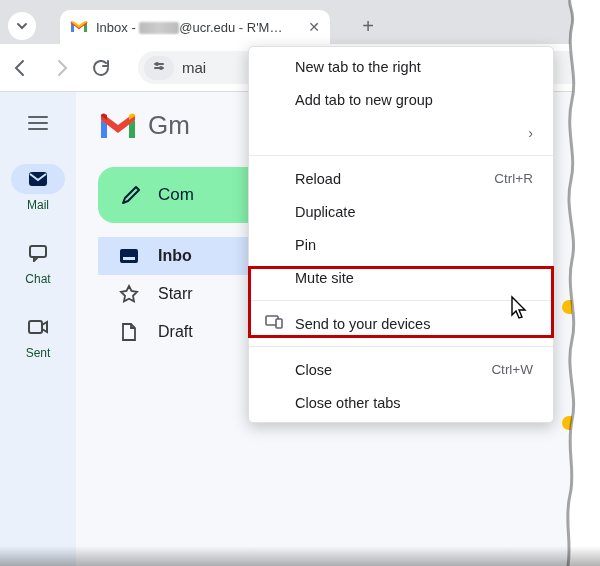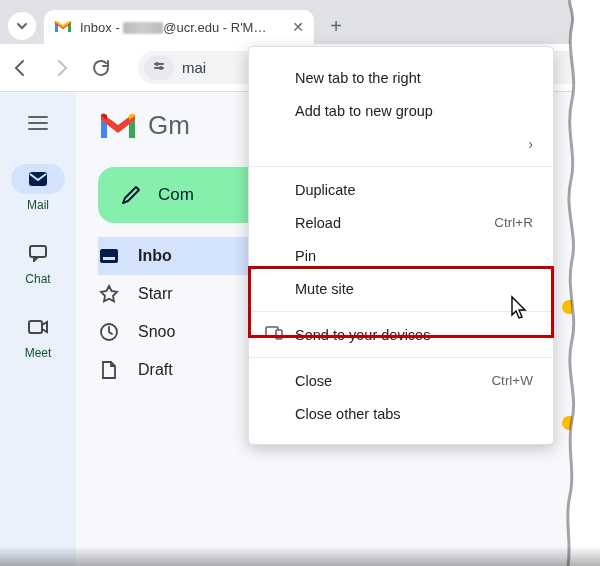--- a/index.html
+++ b/index.html
@@ -11,21 +11,21 @@
     overflow: hidden;
     position: relative;
   }
   
   .tab-strip {
     height: 44px;
     background: #dfe1e5;
     display: flex;
     align-items: flex-end;
     padding: 8px 8px 0 8px;
-    gap: 8px;
+    gap: 24px;
   }
   .window-caret {
     width: 28px; height: 28px;
     background: #fff;
     border-radius: 50%;
     display: flex; align-items: center; justify-content: center;
     font-size: 12px; color: #555;
     margin-bottom: 4px;
   }
   .browser-tab {
@@ -134,39 +134,40 @@
     font-size:17px;
     color:#001d35;
     margin-bottom:14px;
     width: 220px;
   }
   .folder-list { display:flex; flex-direction:column; }
   .folder-item {
     height:38px;
     display:flex; align-items:center;
     gap:18px;
+    padding-left:20px;
     font-size:16px;
     color:#202124;
     border-radius: 0 20px 20px 0;
     width:210px;
   }
   .folder-item.active { background:#d3e3fd; font-weight:700; }
   .folder-icon { width:22px; display:flex; justify-content:center; color:#444746 }
   .folder-item.active .folder-icon { color:#041e49 }
   
   .context-menu {
     position:absolute;
     left: 248px;
     top: 46px;
     width: 306px;
     background:#fff;
     border:1px solid #e0e0e0;
     border-radius:5px;
     box-shadow: 0 4px 16px rgba(0,0,0,0.22);
-    padding: 14px 0;
+    padding: 3px 0;
     font-size:14.5px;
     color:#202124;
   }
   .menu-item {
     height:33px;
     display:flex;
     align-items:center;
     padding: 0 20px 0 46px;
     position:relative;
   }
@@ -297,21 +298,21 @@
       </div>
       <span>Chat</span>
     </div>
     <div class="nav-item">
       <div class="nav-pill">
         <svg width="22" height="16" viewBox="0 0 22 16">
             <rect x="2" y="2" width="13" height="12" rx="2" fill="none" stroke="#444746" stroke-width="2"></rect>
             <path d="M15 6l5-3v10l-5-3z" fill="none" stroke="#444746" stroke-width="2"></path>
           </svg>
       </div>
-      <span>Meet</span>
+      <span>Sent</span>
     </div>
   </div>
 
   <div class="gmail-main">
     <div class="gmail-logo-row">
       <svg width="40" height="30" viewBox="0 0 40 30">
         <path d="M3 27V9l6 4v14z" fill="#4285f4"></path>
         <path d="M37 27V9l-6 4v14z" fill="#34a853"></path>
         <path d="M3 9V5c0-1 1-2 2-2l15 11L35 3c1 0 2 1 2 2v4L20 22z" fill="#ea4335"></path>
         <path d="M3 5c0-2 2-3 4-2l2 1v5L3 5z" fill="#c5221f"></path>
@@ -340,29 +341,20 @@
       <div class="folder-item">
         <span class="folder-icon">
           <svg width="20" height="20" viewBox="0 0 20 20">
               <path d="M10 2l2.5 5 5.5.8-4 4 1 5.5L10 14.8 5 17.3l1-5.5-4-4L7.5 7z" fill="none" stroke="#444746" stroke-width="1.8"></path>
             </svg>
         </span>
         <span>Starr</span>
       </div>
       <div class="folder-item">
         <span class="folder-icon">
-          <svg width="20" height="20" viewBox="0 0 20 20">
-              <circle cx="10" cy="10" r="8" fill="none" stroke="#444746" stroke-width="1.8"></circle>
-              <path d="M10 5v5l3 2" stroke="#444746" stroke-width="1.8" fill="none" stroke-linecap="round"></path>
-            </svg>
-        </span>
-        <span>Snoo</span>
-      </div>
-      <div class="folder-item">
-        <span class="folder-icon">
           <svg width="16" height="20" viewBox="0 0 16 20">
               <path d="M2 2h8l4 4v12H2z" fill="none" stroke="#444746" stroke-width="1.8"></path>
               <path d="M10 2v4h4" fill="none" stroke="#444746" stroke-width="1.8"></path>
             </svg>
         </span>
         <span>Draft</span>
       </div>
     </div>
   </div>
 </div>
@@ -372,25 +364,25 @@
       <span>New tab to the right</span>
     </div>
   <div class="menu-item">
       <span>Add tab to new group</span>
     </div>
   <div class="menu-item">
       <span class="submenu-arrow">›</span>
     </div>
   <div class="menu-sep"></div>
   <div class="menu-item">
-      <span>Duplicate</span>
-    </div>
-  <div class="menu-item">
       <span>Reload</span>
       <span class="shortcut">Ctrl+R</span>
+    </div>
+  <div class="menu-item">
+      <span>Duplicate</span>
     </div>
   <div class="menu-item">
       <span>Pin</span>
     </div>
   <div class="menu-item">
       <span>Mute site</span>
     </div>
   <div class="menu-sep"></div>
   <div class="menu-item">
     <span class="leading-icon">

